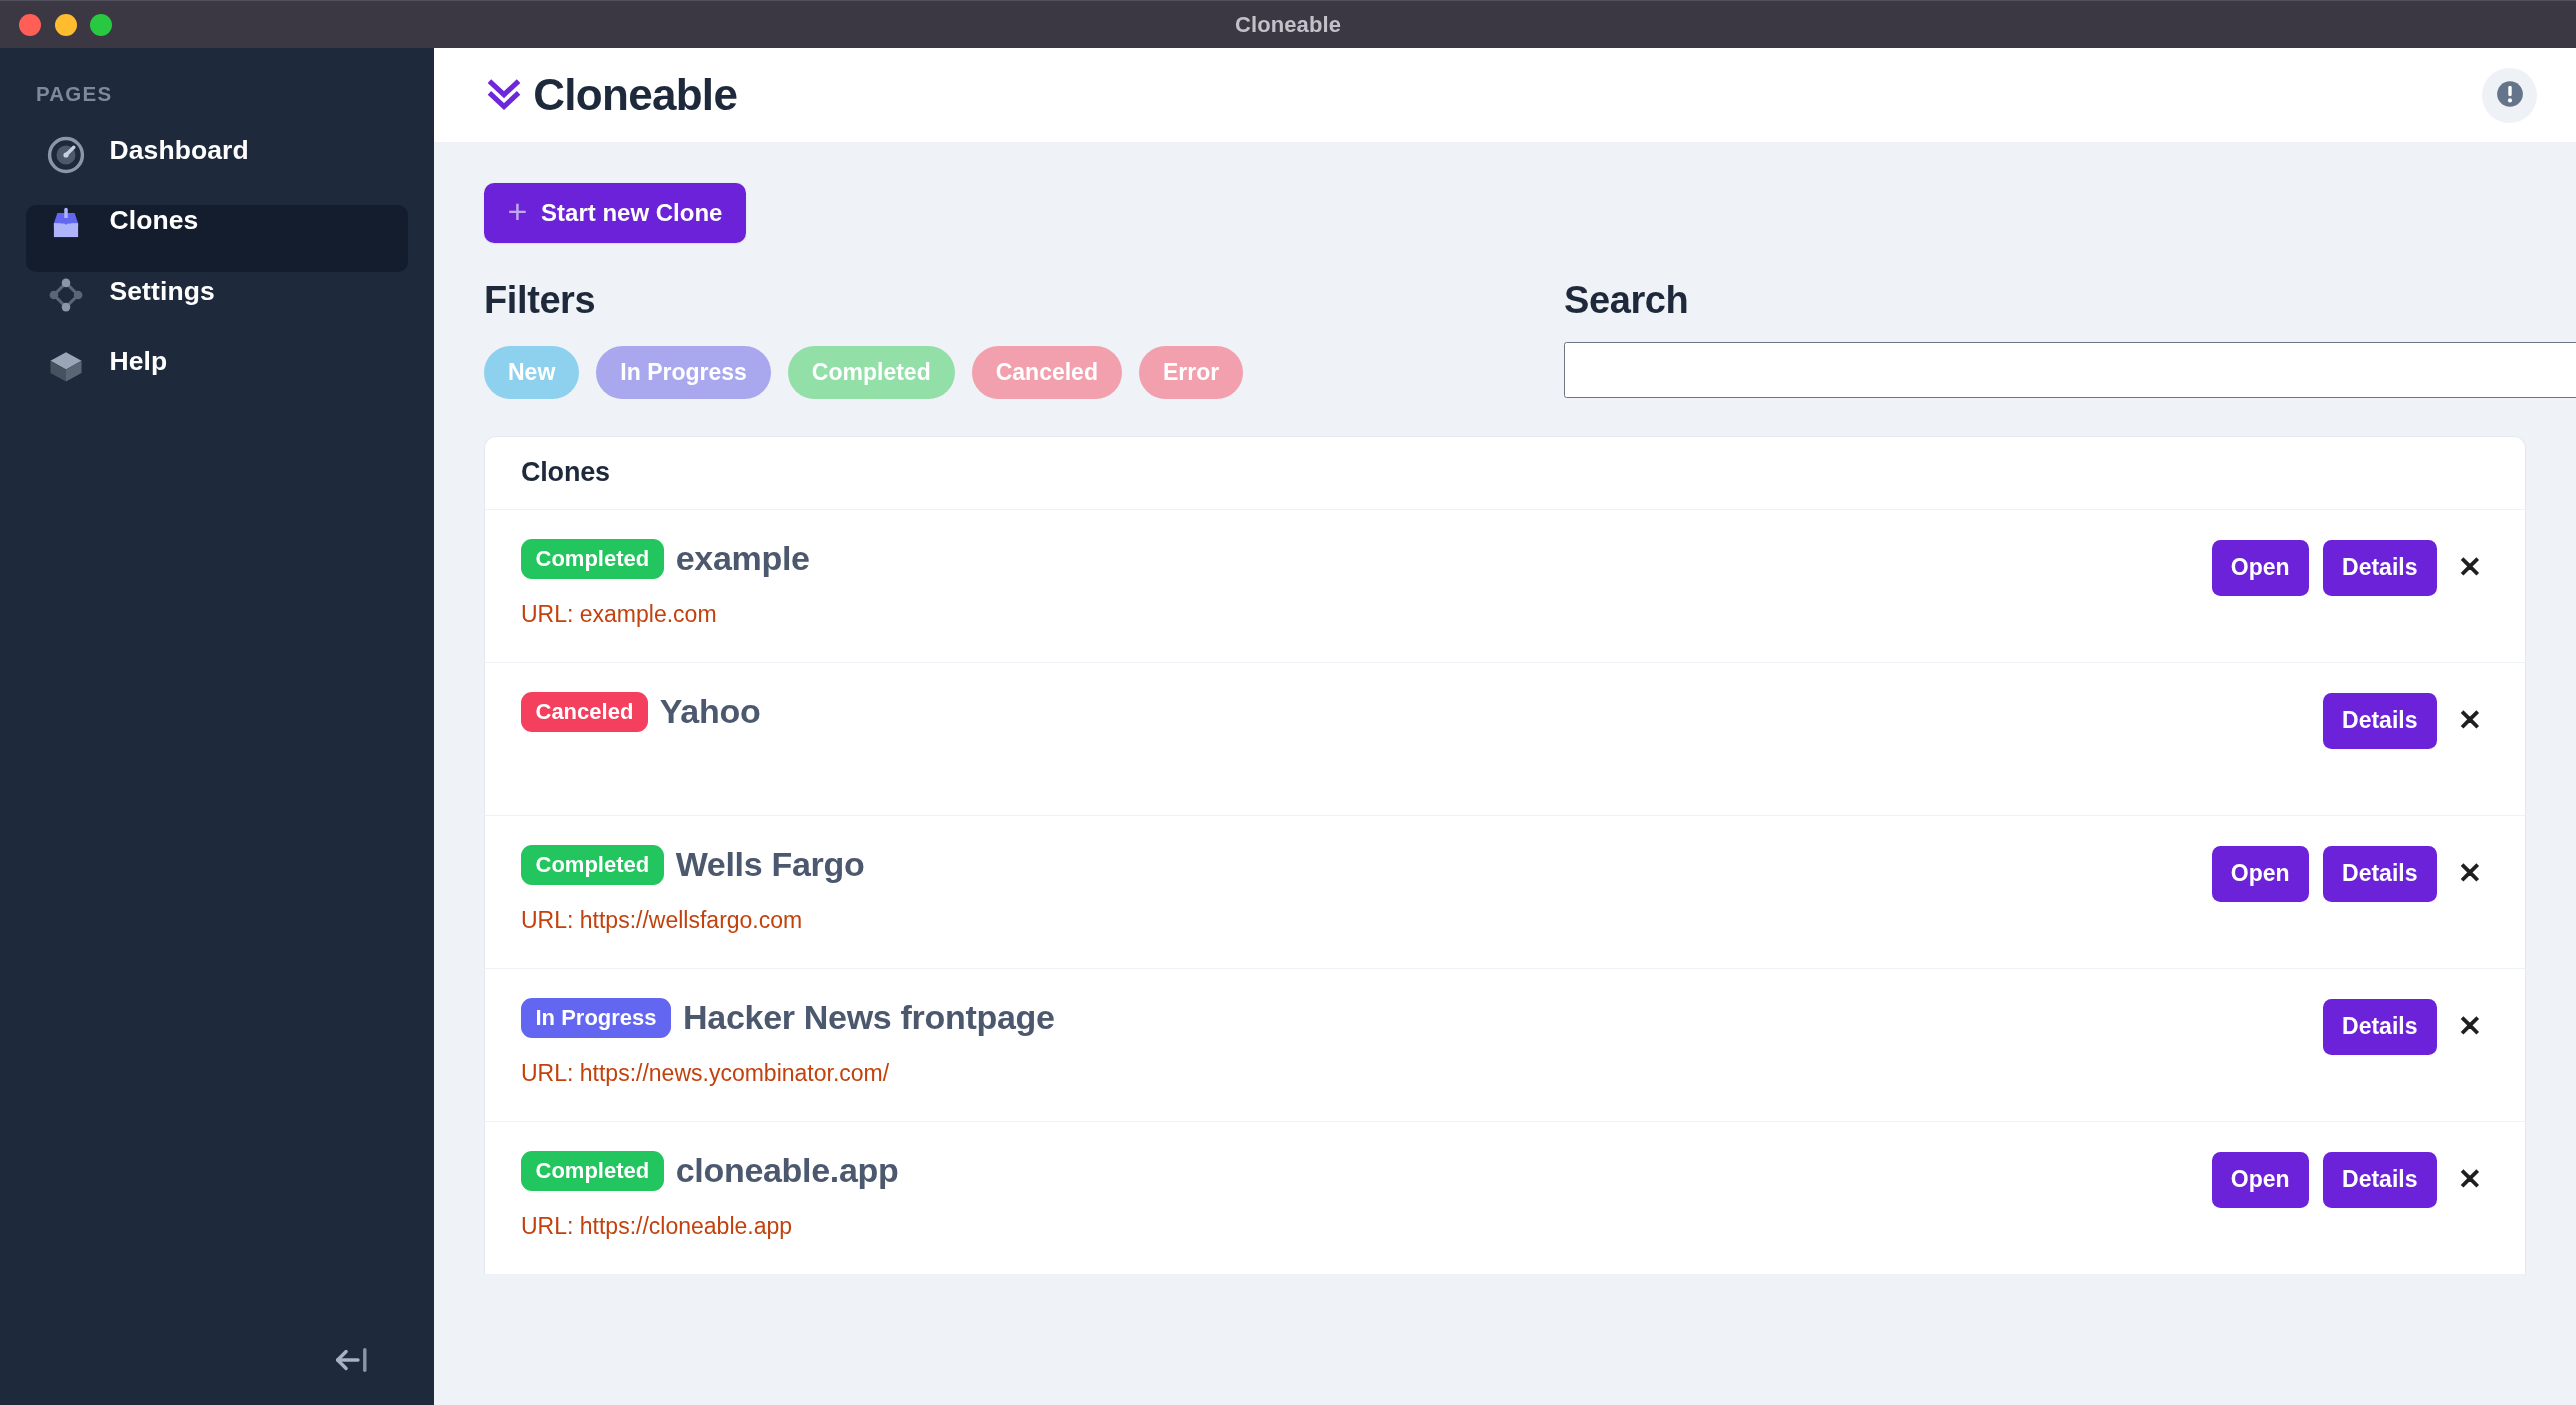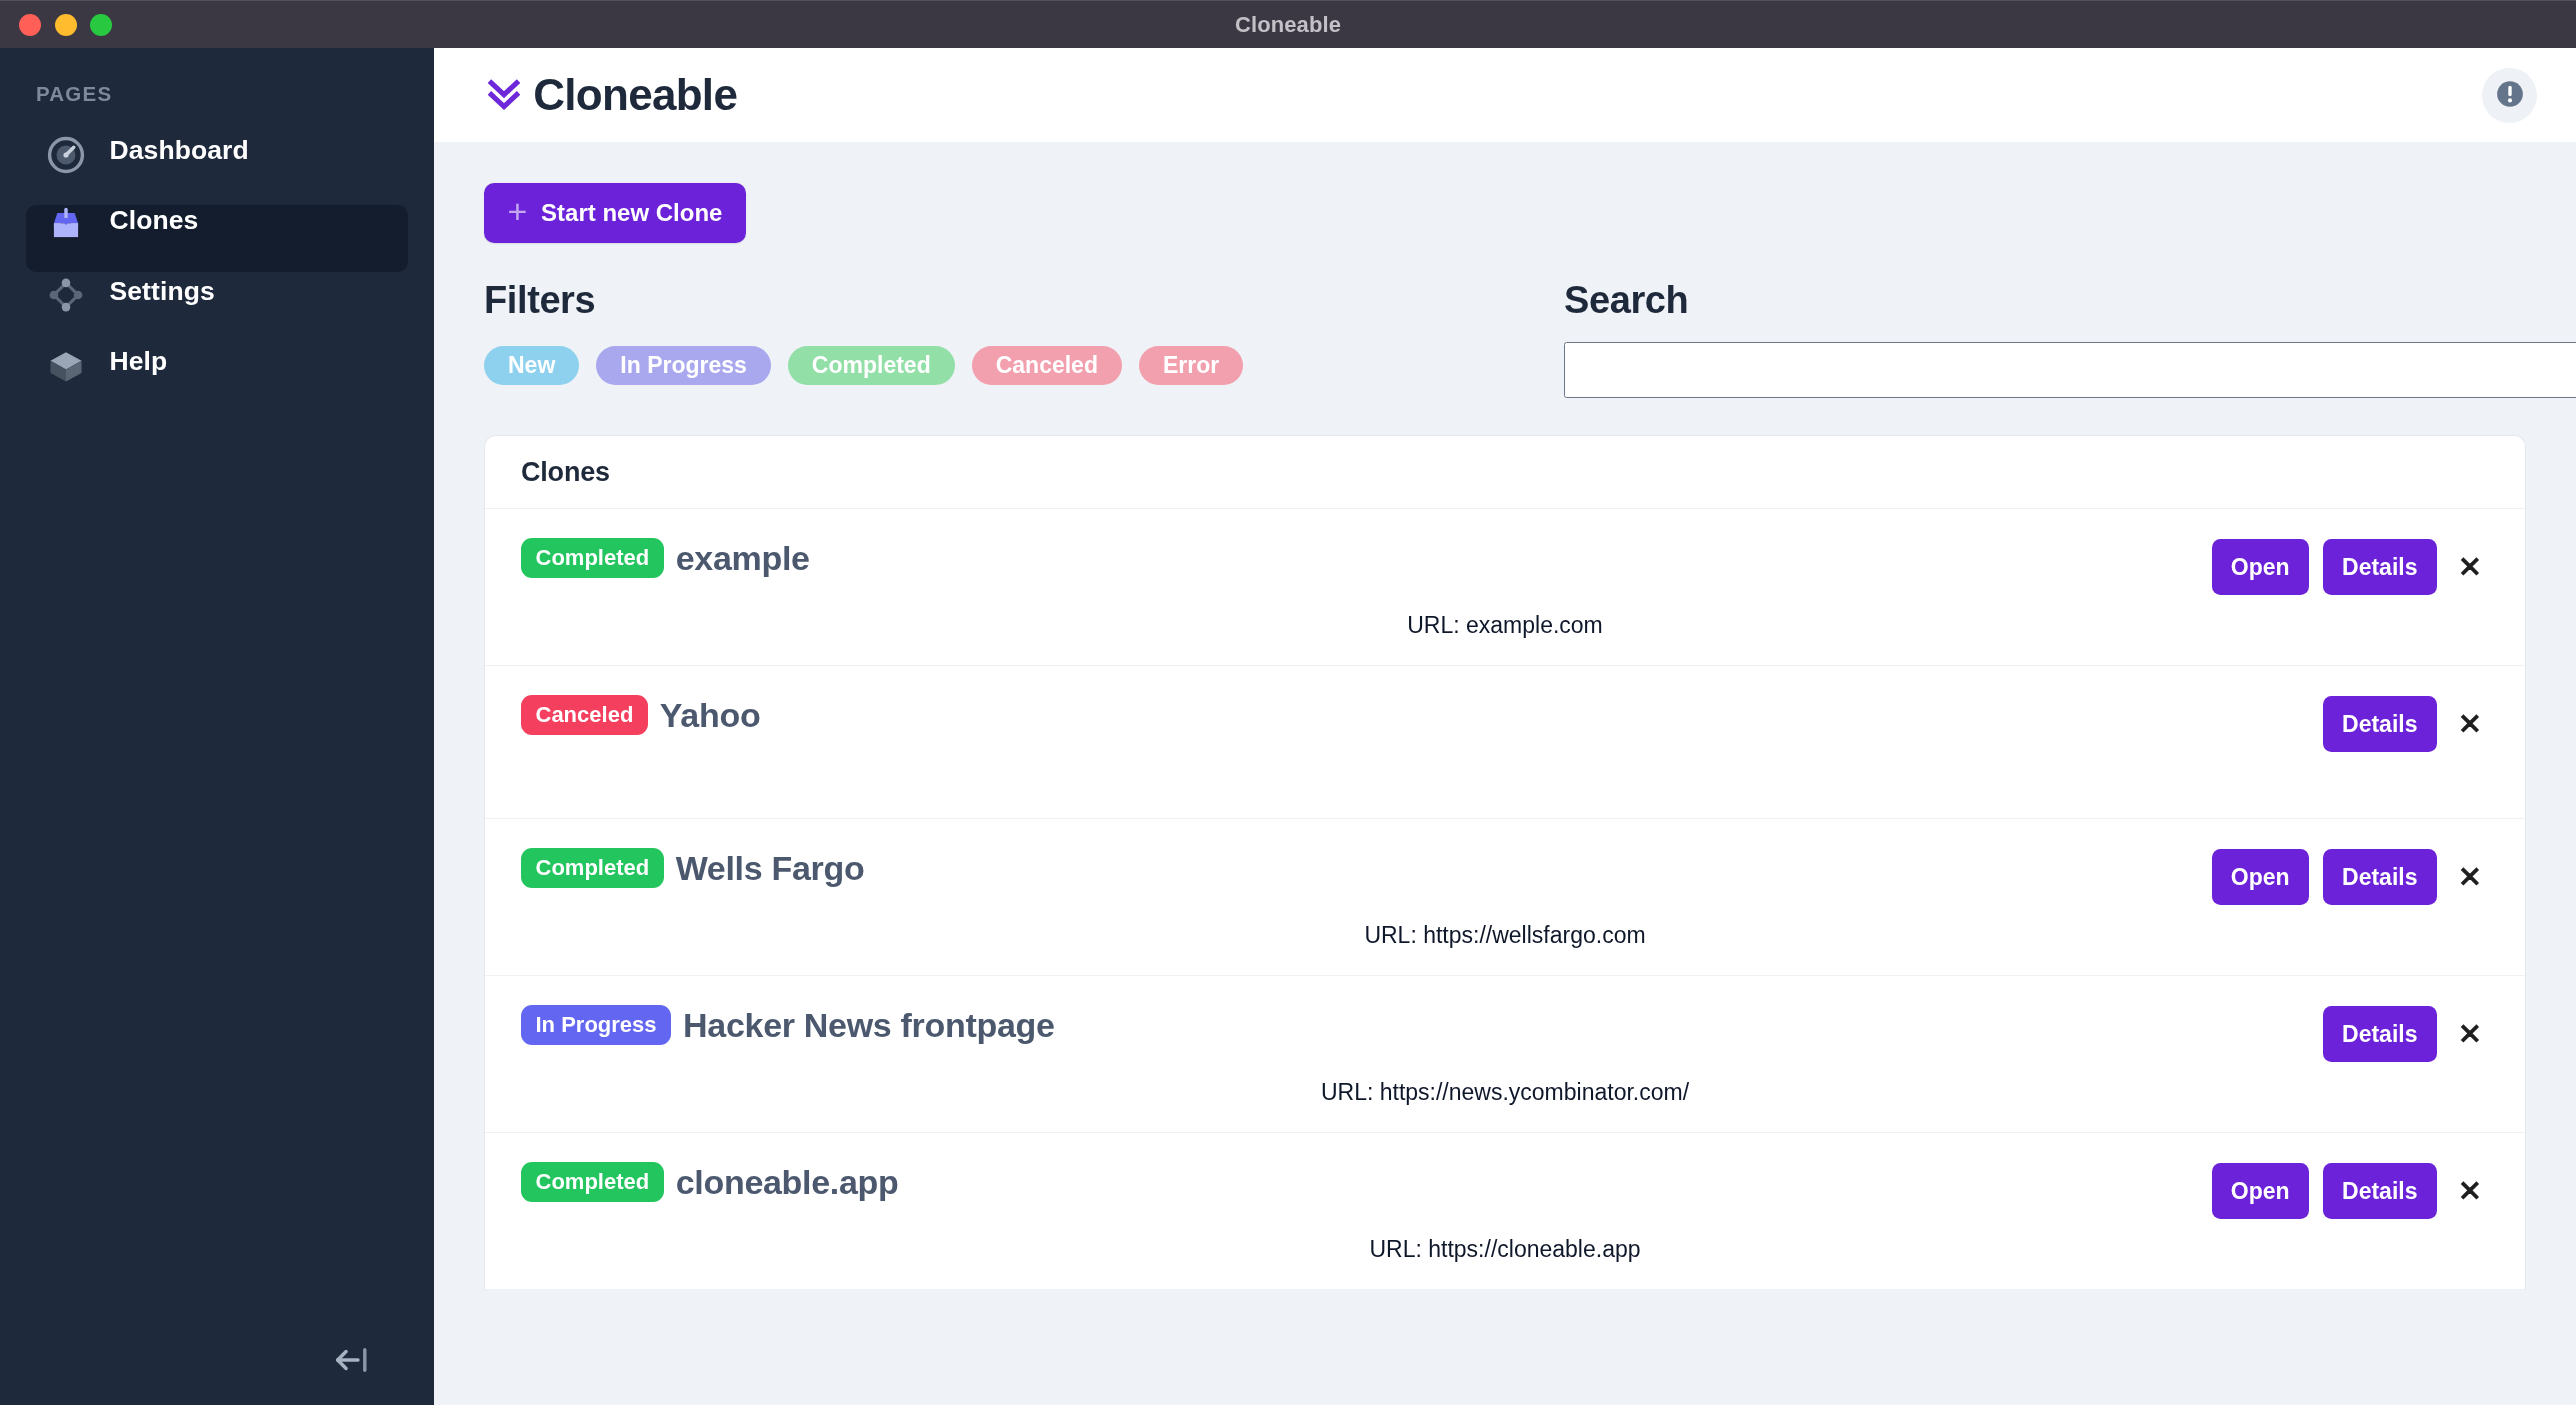--- a/index.html
+++ b/index.html
@@ -99,21 +99,21 @@
   #filters-search { display:flex; margin-top:38px; }
   #filters-col { width:1080px; flex:0 0 1080px; }
   #search-col { flex:1 1 auto; }
 
   .section-head {
     font-size:38px; font-weight:bold; color:#1e293b;
     letter-spacing:-0.4px; line-height:1;
   }
   #pills { display:flex; gap:17px; margin-top:26.5px; }
   .pill {
-    height:39px; border-radius:26.5px;
+    height:53px; border-radius:26.5px;
     display:flex; align-items:center; justify-content:center;
     padding:0 24px;
     color:#ffffff; font-size:23px; font-weight:bold;
     cursor:pointer; white-space:nowrap;
   }
 
   #search-input {
     margin-top:23px; display:block;
     width:1036px; height:56px;
     background:#ffffff;
@@ -153,22 +153,22 @@
     display:inline-flex; align-items:center;
     color:#ffffff; font-size:22px; font-weight:bold;
     white-space:nowrap;
   }
   .clone-name {
     margin-left:12px;
     font-size:34px; font-weight:bold; color:#4b586e;
     letter-spacing:-0.3px;
   }
   .clone-url {
-    margin-top:34px;
-    font-size:23px; color:#0f172a; font-weight:400;text-align:center;
+    margin-top:22px;
+    font-size:23px; color:#c2410c; font-weight:400;
   }
   .row-actions {
     position:absolute; right:36px; top:28px;
     display:flex; align-items:center; gap:14.5px;
   }
   .act-btn {
     height:56px; min-width:96px;
     background:#6b22d8; border:none; border-radius:8.5px;
     color:#ffffff; font-size:23px; font-weight:bold;
     cursor:pointer; font-family:inherit;

